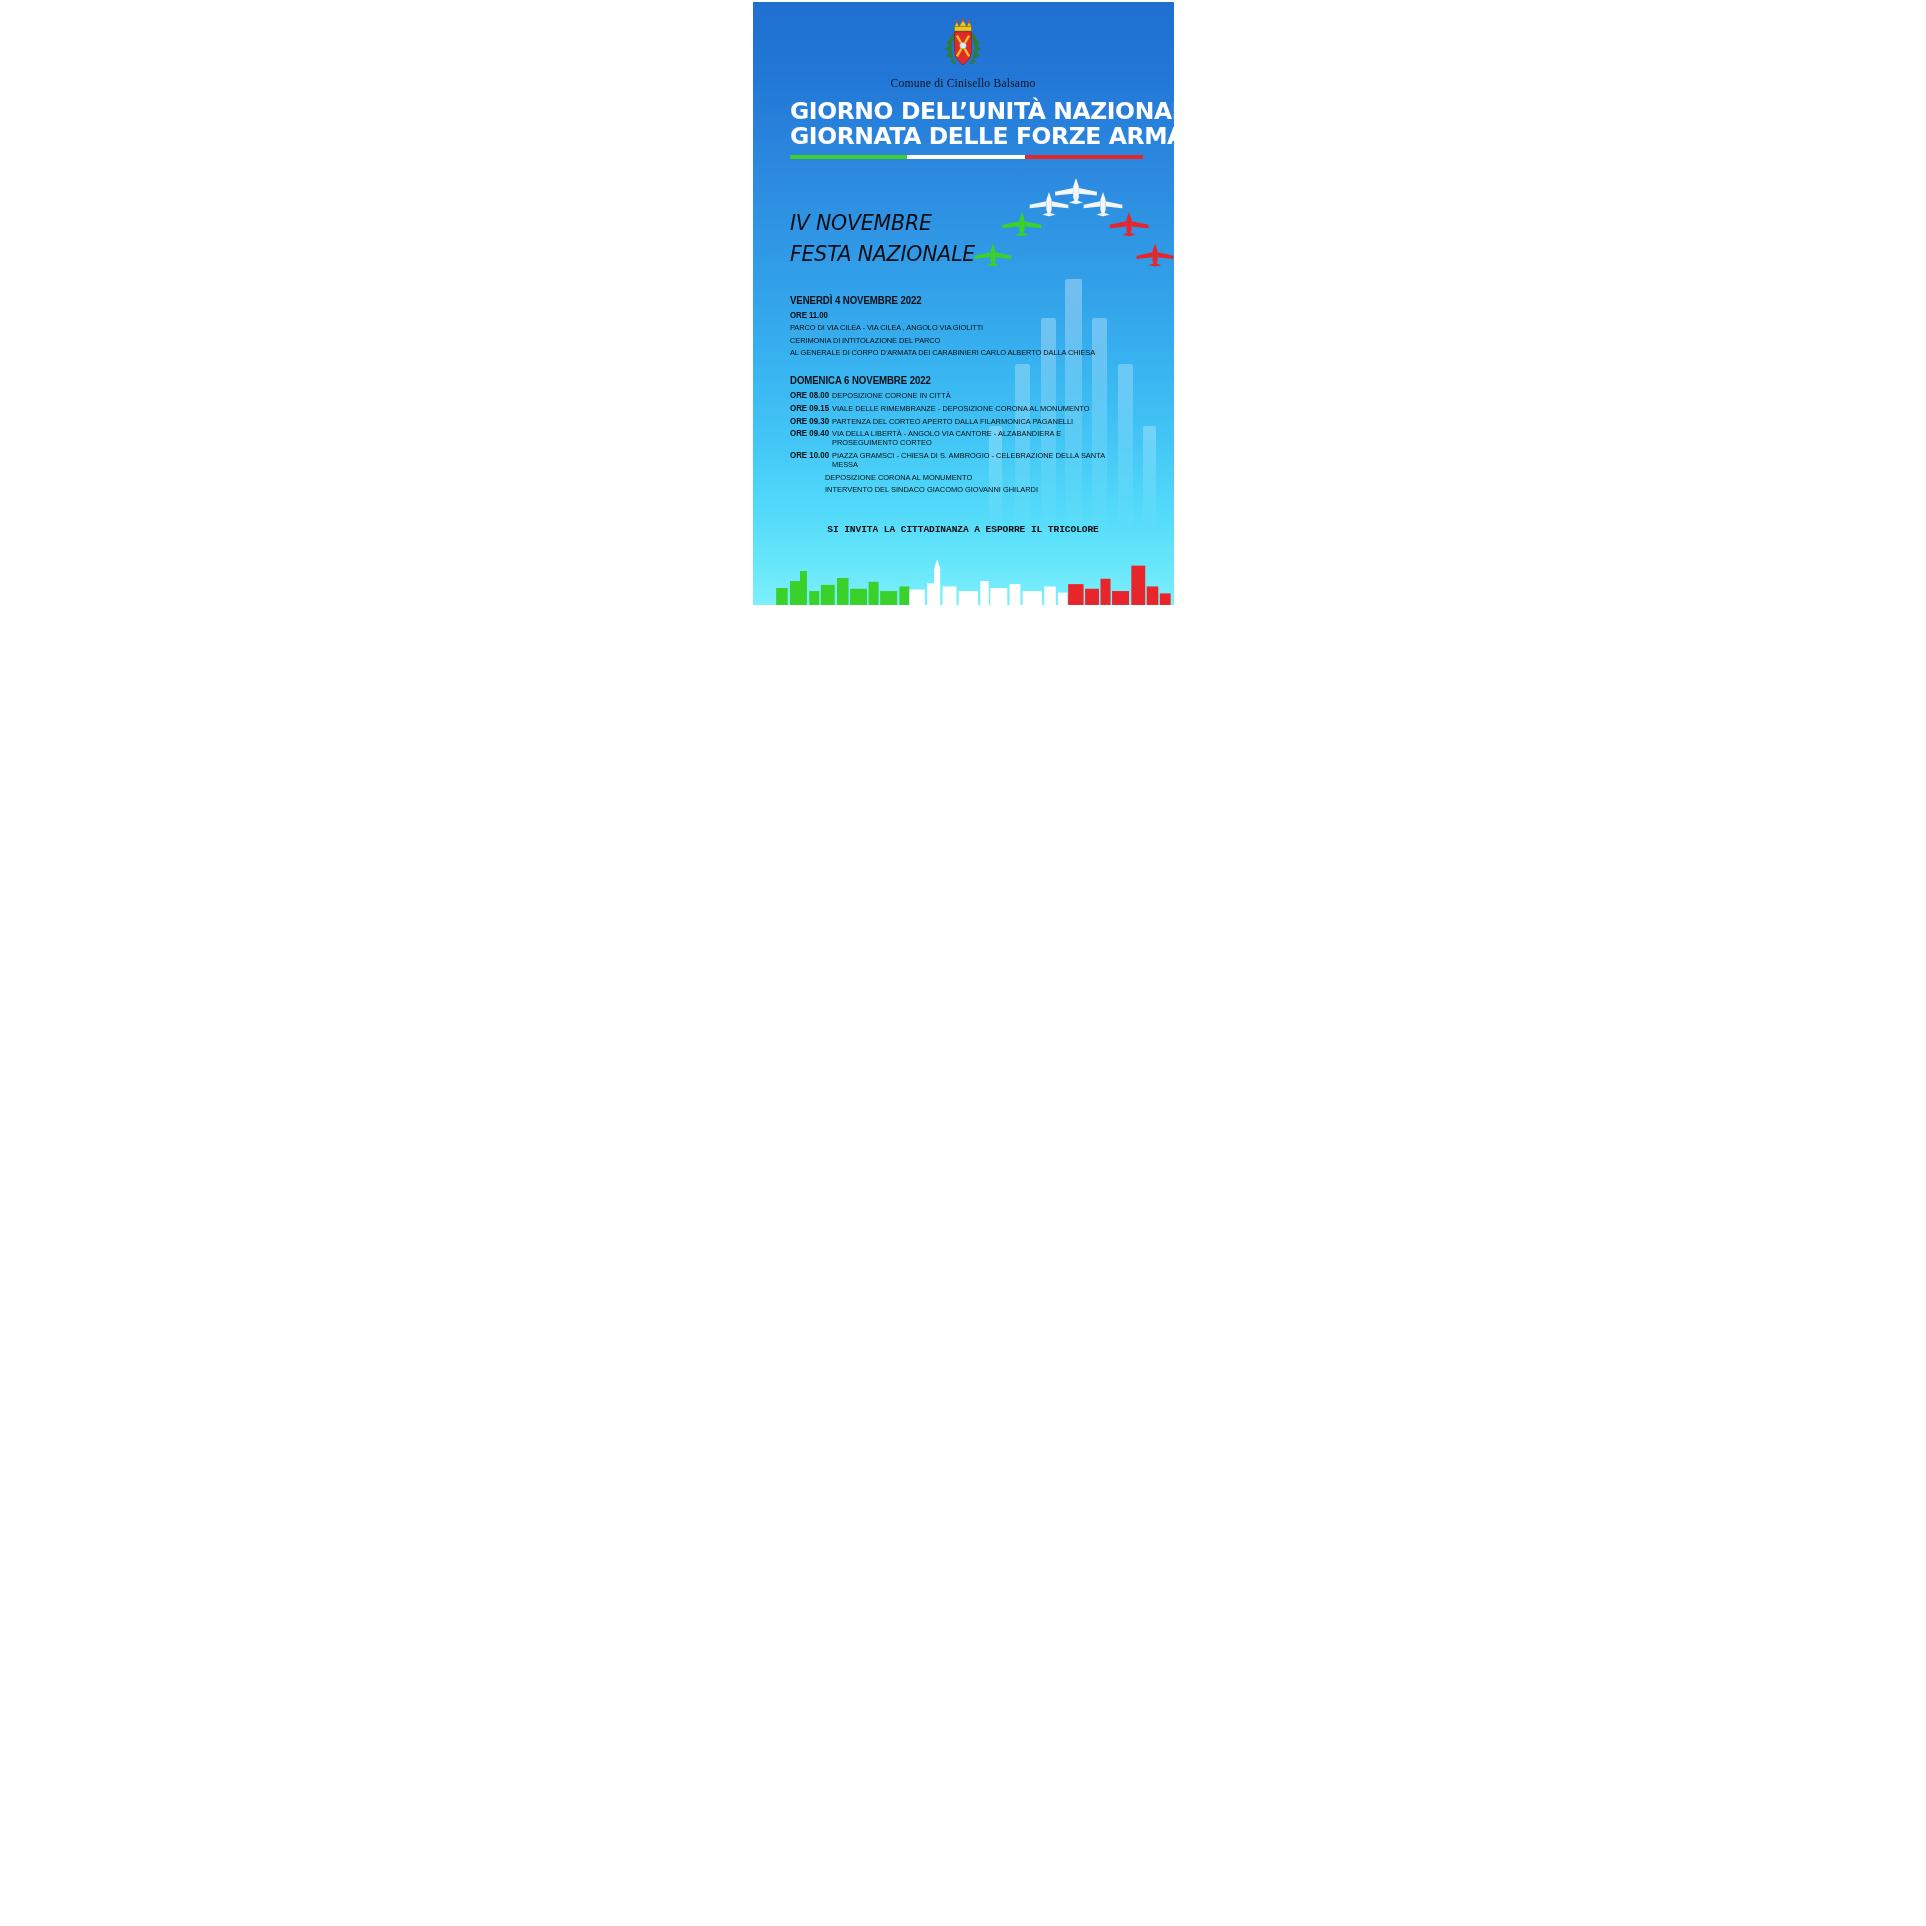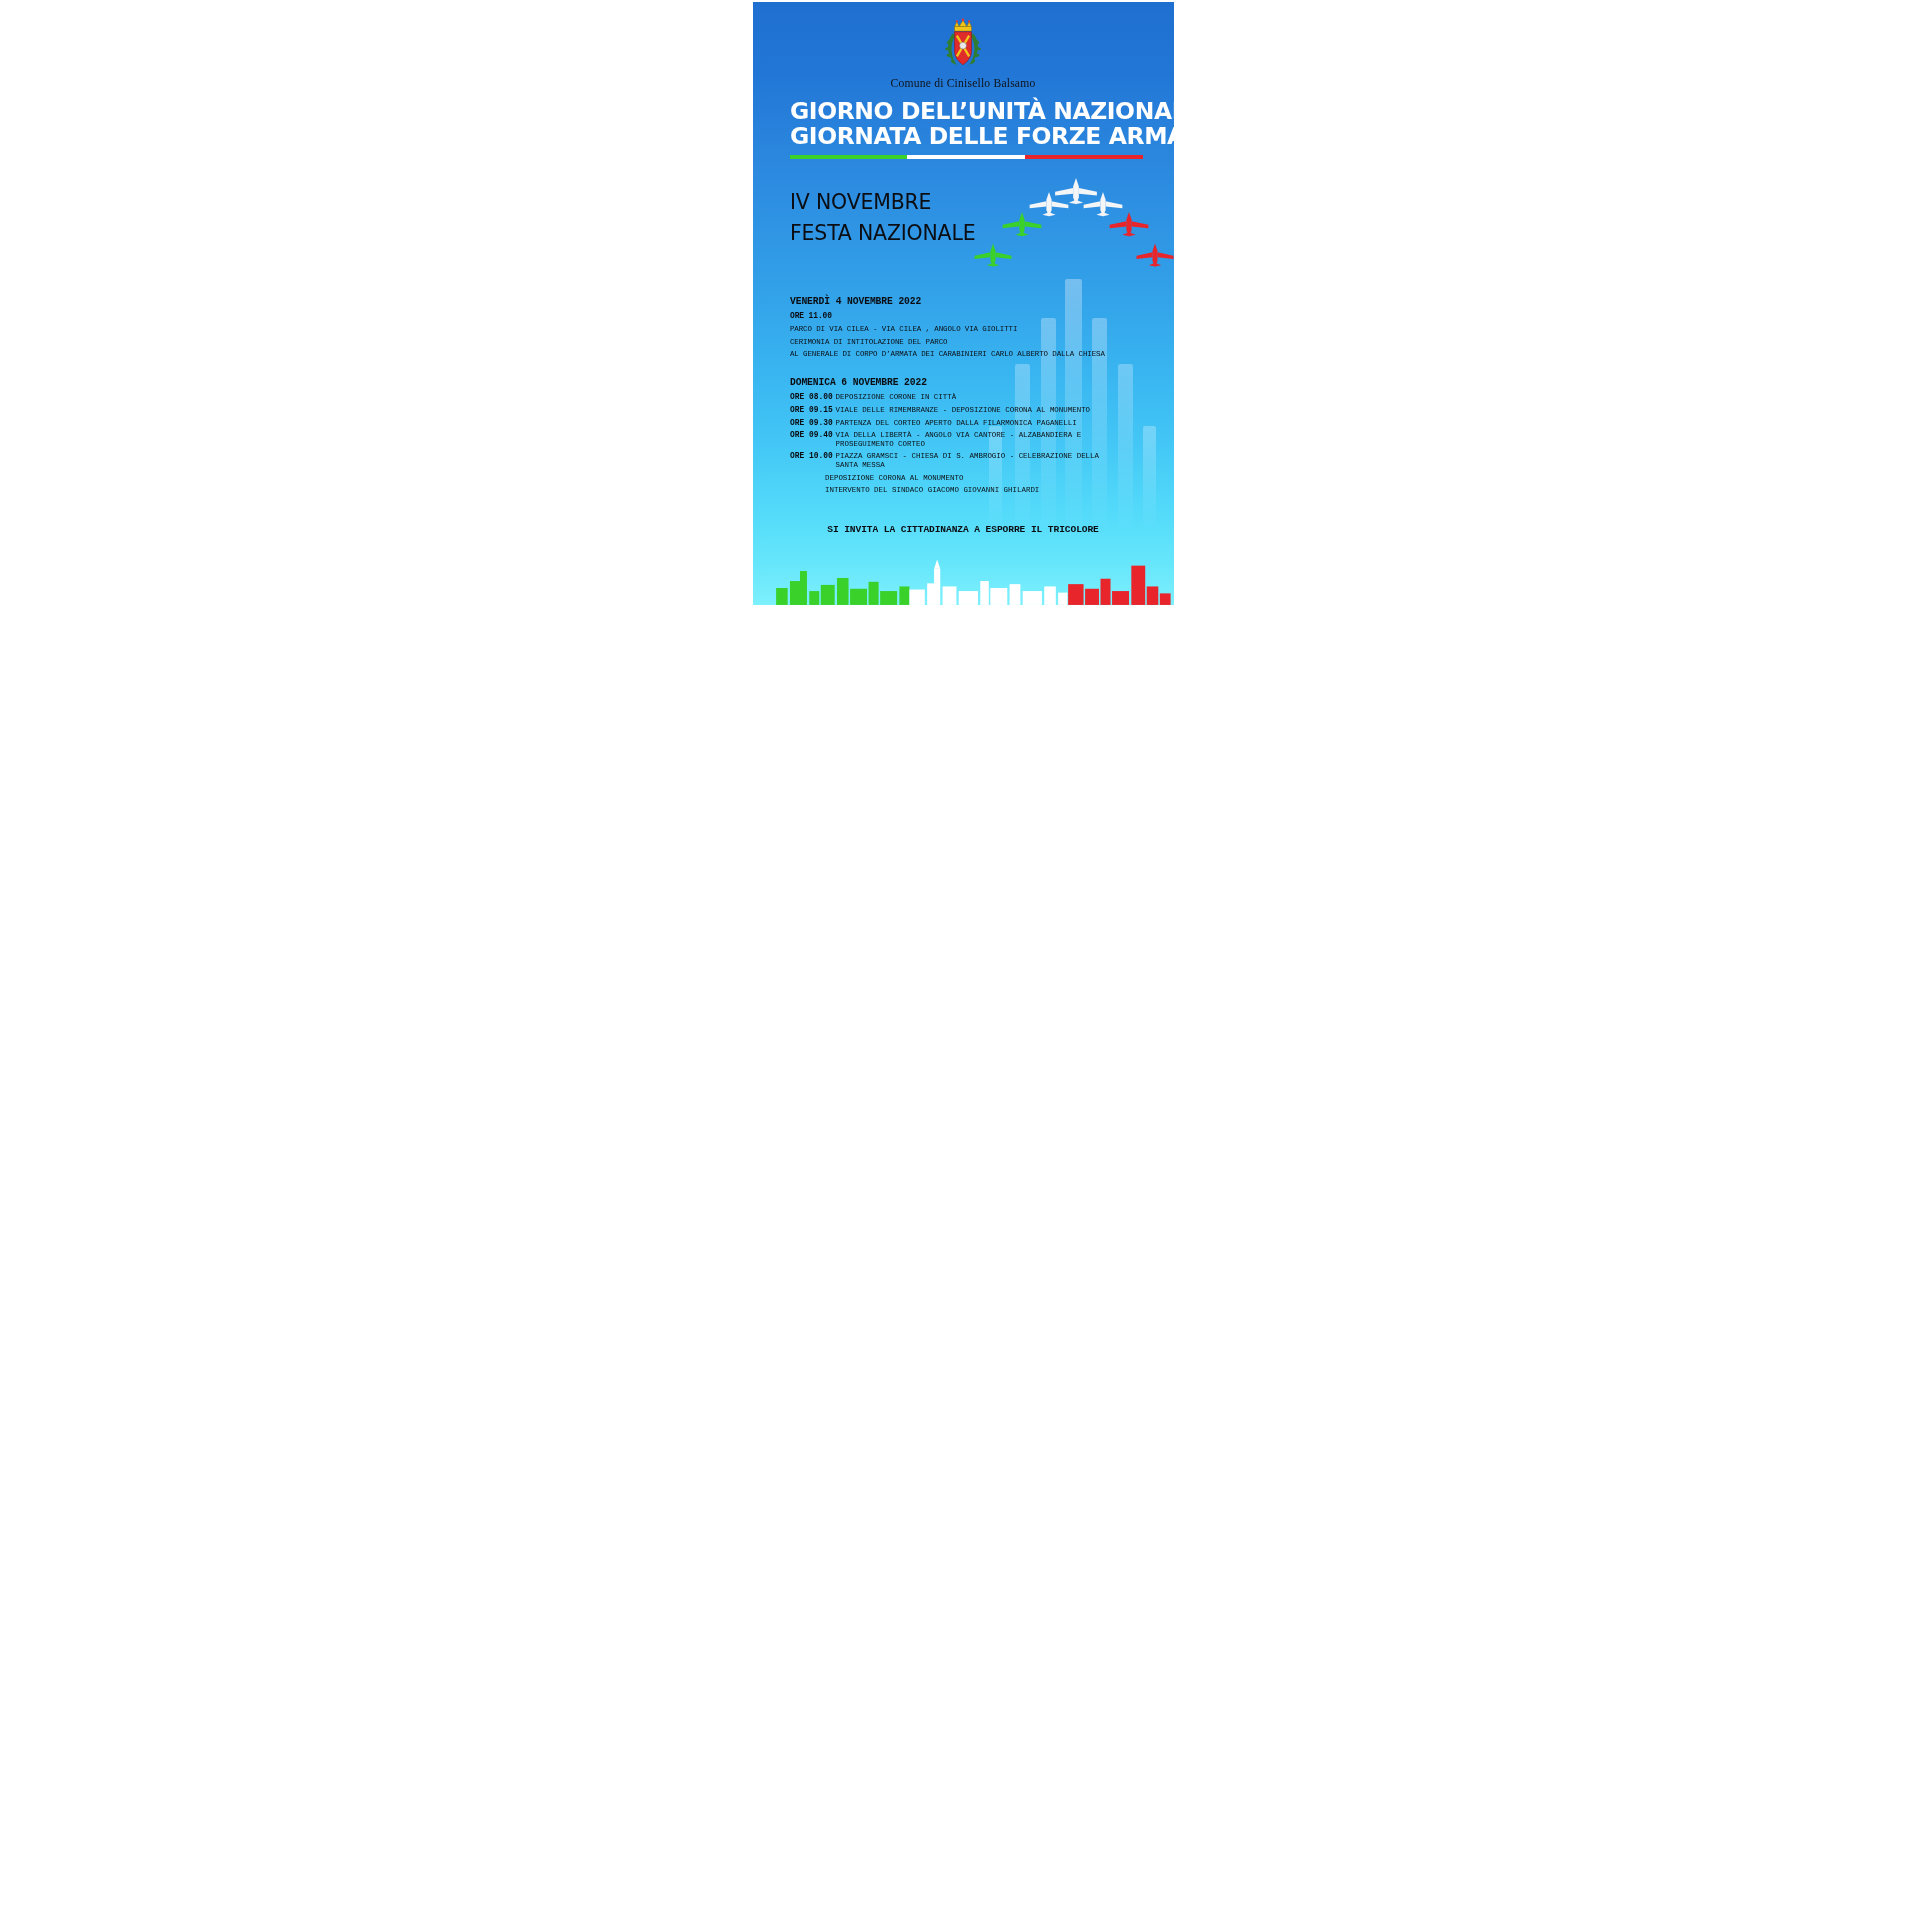--- a/index.html
+++ b/index.html
@@ -97,41 +97,42 @@
     display: flex;
     height: 4.2px;
     width: 353px;
     margin-top: 6.2px;
   }
   .tricolor-bar span { flex: 1; display: block; }
 
   .subtitle-block {
     position: absolute;
     left: 37px;
-    top: 184px;
+    top: 205px;
     color: #0b0d12;
+    font-style: italic;
   }
   .subtitle-line {
     font-family: "DejaVu Sans", sans-serif;
     font-size: 22px;
     line-height: 1.42;
     letter-spacing: -0.2px;
     font-weight: 400;
     transform: scaleX(0.93);
     transform-origin: left center;
   }
 
   
   .program {
     position: absolute;
     left: 37px;
     top: 293px;
     width: 347px;
     color: #0b0d12;
-    font-family: Liberation Mono, monospace;
+    font-family: Liberation Sans, sans-serif;
   }
   .day-head {
     font-weight: bold;
     font-size: 10.4px;
     letter-spacing: -0.1px;
     transform: scaleX(0.93);
     transform-origin: left center;
     margin-bottom: 3.9px;
   }
   .time-strong {

